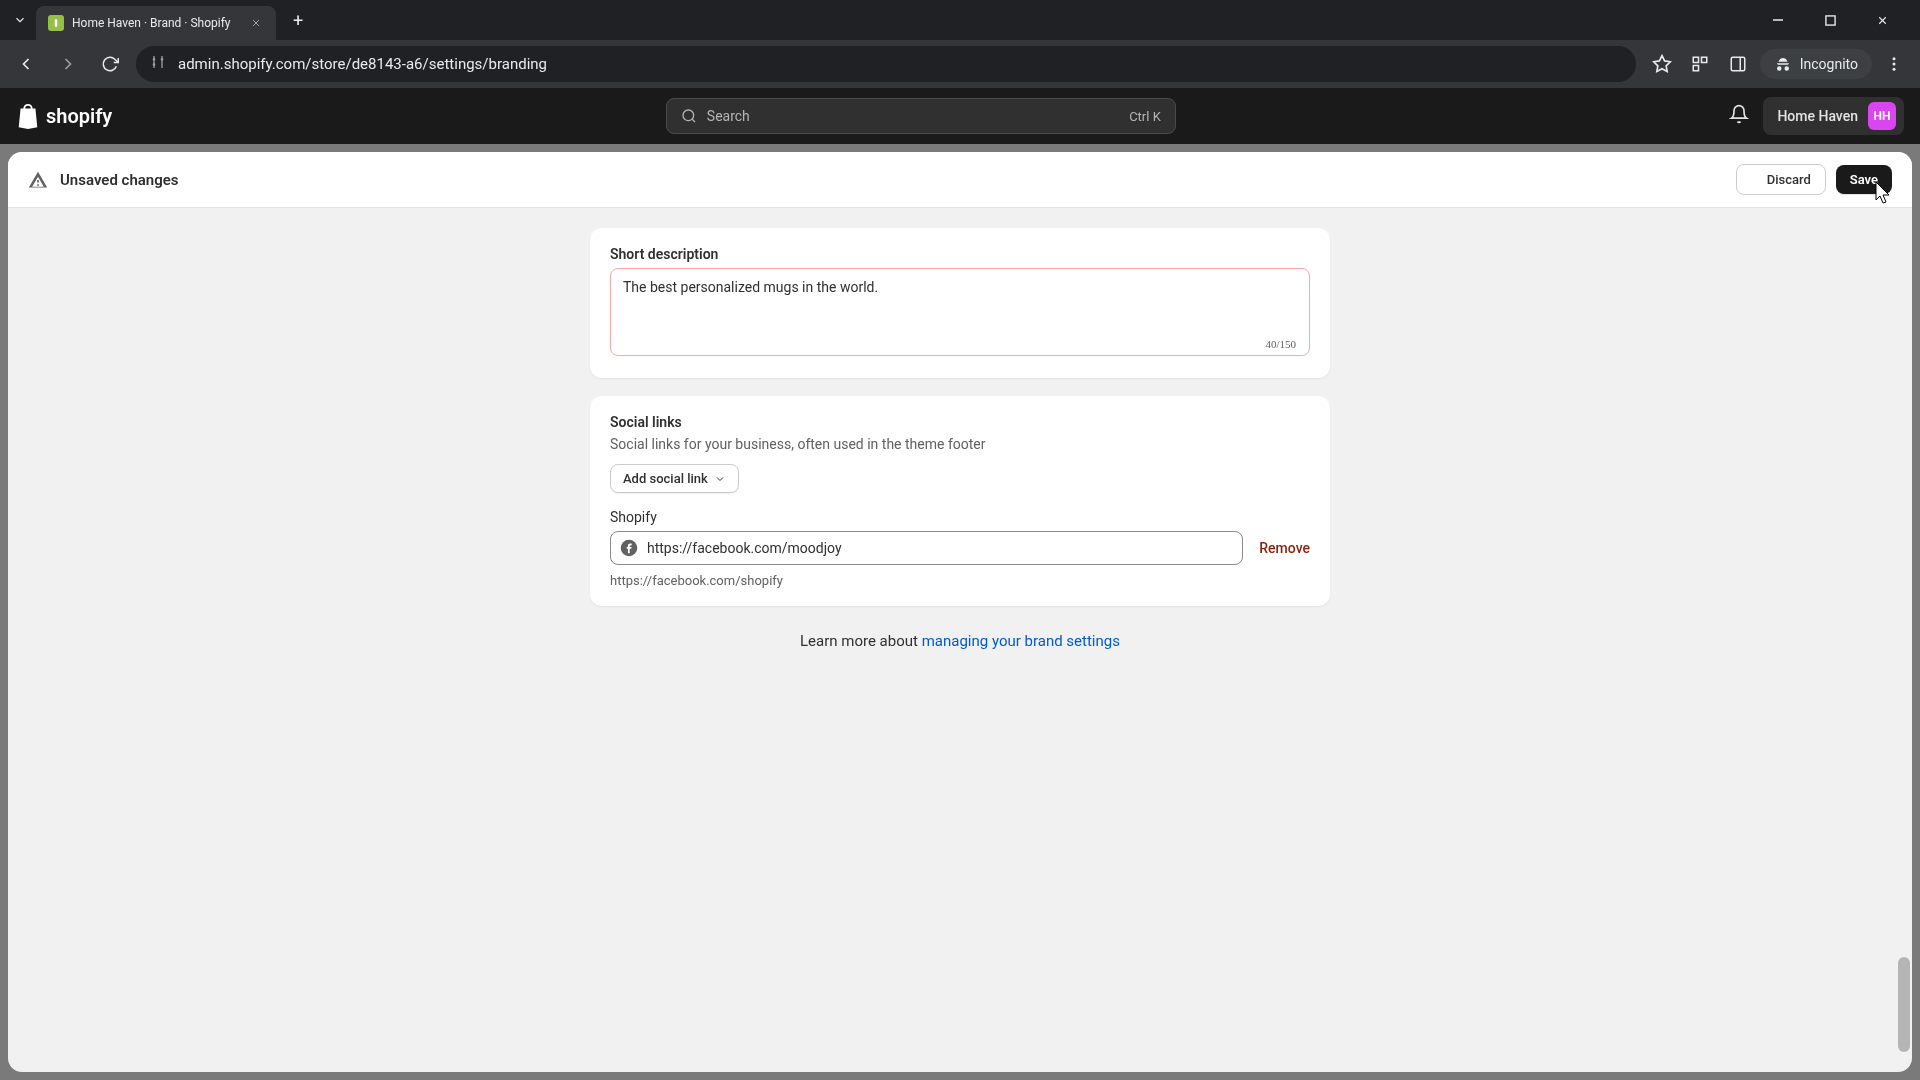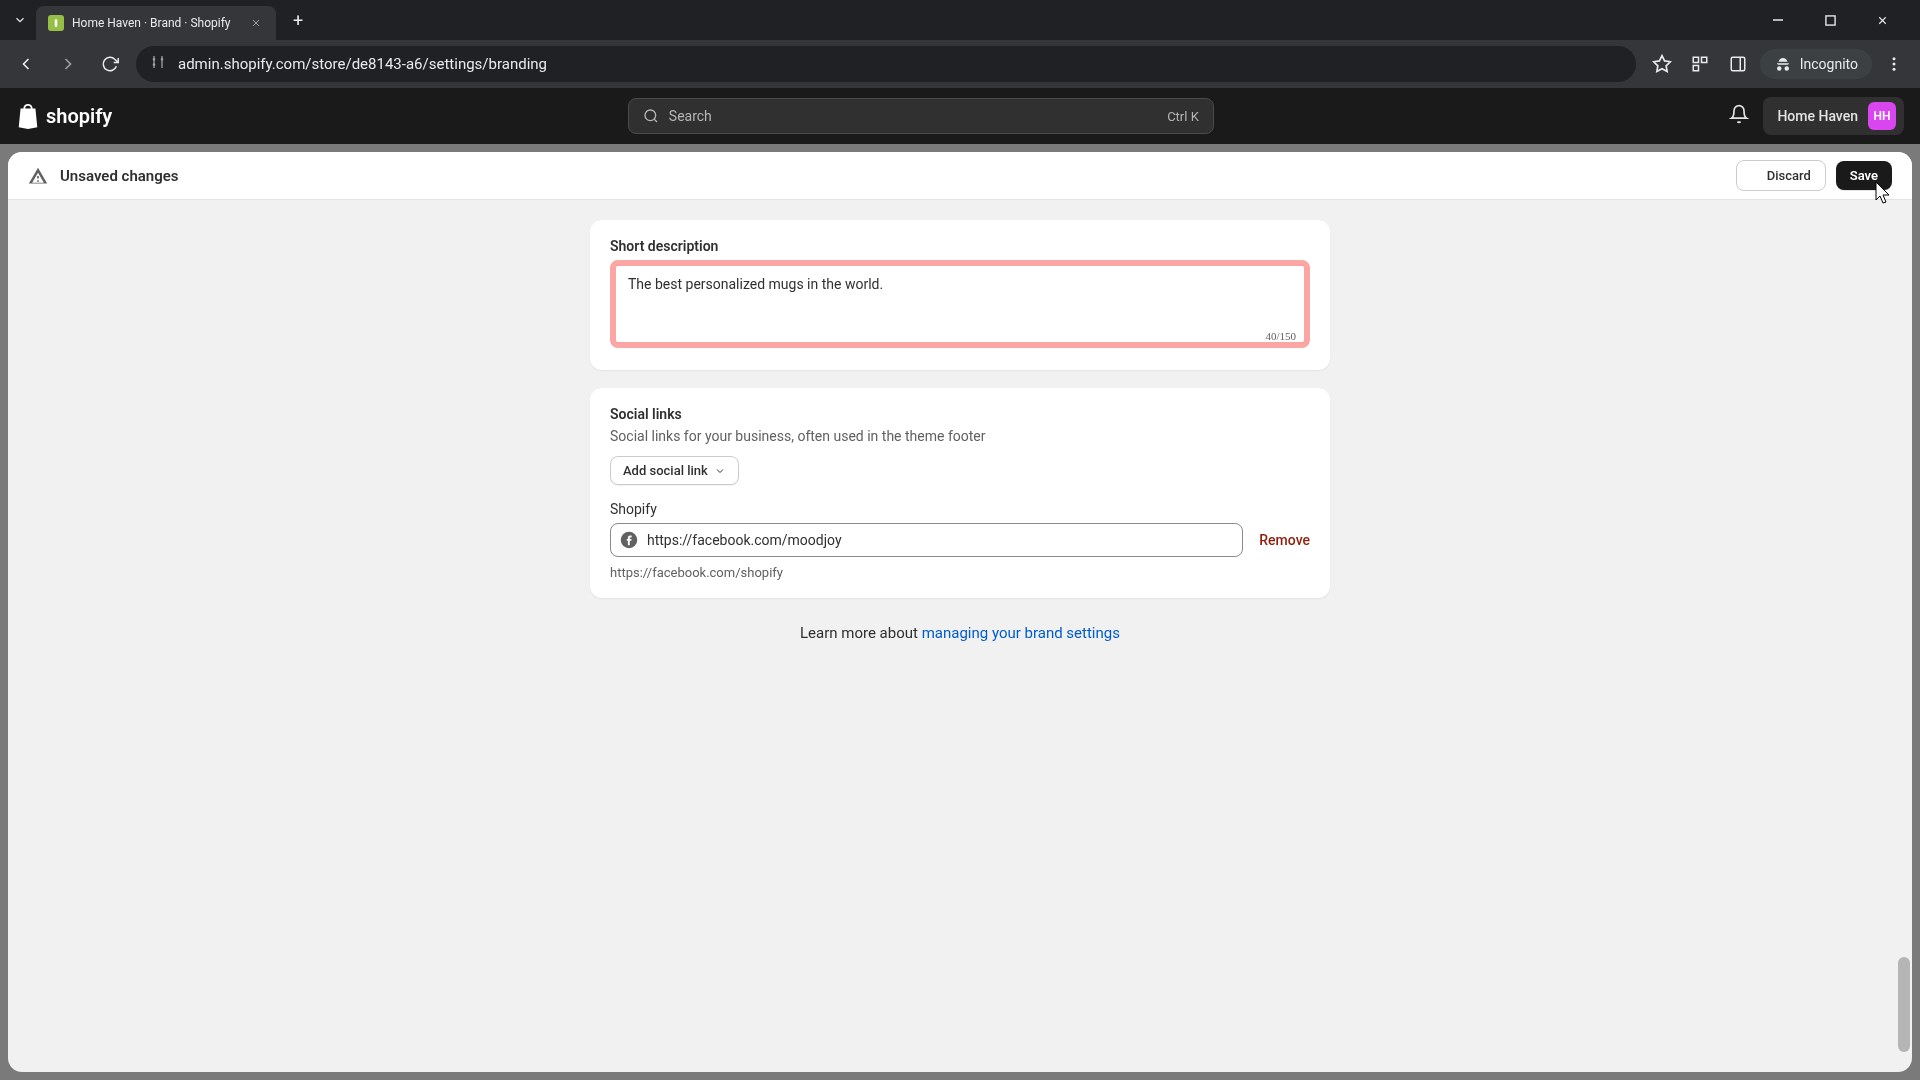--- a/index.html
+++ b/index.html
@@ -26,49 +26,49 @@
     .addr .url { color: #e8eaed; }
     .right-icons { display: flex; gap: 6px; align-items: center; }
     .right-icons .nav-icon { color: #e8eaed; }
     .incognito-badge { display: flex; align-items: center; gap: 8px; background: #3c4043; border-radius: 20px; padding: 6px 14px; font-size: 14px; color: #e8eaed; cursor: pointer; }
 
     
     .app-topbar { background: #1a1a1a; height: 56px; display: flex; align-items: center; padding: 0 16px; gap: 16px; }
     .shopify-logo { display: flex; align-items: center; gap: 6px; color: #fff; font-weight: 600; font-size: 20px; }
     .shopify-bag { width: 24px; height: 26px; }
     .search-wrap { flex: 1; display: flex; justify-content: center; }
-    .search-box { width: 586px; background: #303030; border: 1px solid #4a4a4a; border-radius: 8px; height: 36px; display: flex; align-items: center; padding: 0 14px; gap: 10px; color: #b5b5b5; font-size: 14px; }
+    .search-box { width: 510px; background: #303030; border: 1px solid #4a4a4a; border-radius: 8px; height: 36px; display: flex; align-items: center; padding: 0 14px; gap: 10px; color: #b5b5b5; font-size: 14px; }
     .search-box .kbd { margin-left: auto; font-size: 13px; color: #b5b5b5; }
     .topbar-right { display: flex; align-items: center; gap: 14px; }
     .bell { color: #e3e3e3; cursor: pointer; }
     .store-pill { display: flex; align-items: center; gap: 10px; background: #303030; border-radius: 8px; padding: 5px 8px 5px 14px; cursor: pointer; }
     .store-pill .name { color: #e3e3e3; font-size: 14px; font-weight: 500; }
     .avatar { width: 28px; height: 28px; background: #d946ef; border-radius: 6px; display: flex; align-items: center; justify-content: center; color: #fff; font-size: 12px; font-weight: 600; }
 
     
     .page-area { flex: 1; background: #7a7a7a; padding: 8px; overflow: hidden; position: relative; }
     .page-inner { background: #f1f1f1; border-radius: 14px; height: 100%; overflow-y: auto; position: relative; }
 
     
-    .unsaved-banner { background: #ffffff; border-radius: 12px 12px 0 0; height: 48px; display: flex; align-items: center; padding: 0 20px; justify-content: space-between; border-bottom: 1px solid #e3e3e3; position: sticky; top: 0; z-index: 10; }
+    .unsaved-banner { background: #ffffff; border-radius: 12px 12px 0 0; height: 56px; display: flex; align-items: center; padding: 0 20px; justify-content: space-between; border-bottom: 1px solid #e3e3e3; position: sticky; top: 0; z-index: 10; }
     .unsaved-left { display: flex; align-items: center; gap: 12px; }
     .alert-icon { width: 20px; height: 20px; color: #616161; }
     .unsaved-text { font-weight: 600; font-size: 15px; color: #303030; }
     .banner-buttons { display: flex; gap: 10px; align-items: center; }
     .btn { border-radius: 8px; padding: 7px 14px; font-size: 13px; font-weight: 500; cursor: pointer; border: none; }
     .btn-secondary { background: #fff; border: 1px solid #c9cccf; color: #303030; padding-left: 30px; }
     .btn-primary { background: #1a1a1a; color: #fff; font-weight: 600; box-shadow: 0 1px 0 rgba(0,0,0,.1); position: relative; }
 
     
     .content-col { max-width: 740px; margin: 0 auto; padding: 20px 0 60px; display: flex; flex-direction: column; gap: 18px; }
     .card { background: #fff; border-radius: 12px; box-shadow: 0 1px 2px rgba(0,0,0,.06); padding: 18px 20px; }
     .card h3 { font-size: 14px; font-weight: 600; color: #303030; margin-bottom: 6px; }
     .card .sub { font-size: 14px; color: #616161; margin-bottom: 12px; }
     .textarea-wrap { position: relative; }
-    textarea { width: 100%; border: 6px solid #fca5a5; border-radius: 8px; padding: 10px 12px 32px; font-size: 14px; color: #303030; font-family: inherit; resize: none; height: 88px; }
+    textarea { width: 100%; border: 1px solid #fca5a5; border-radius: 8px; padding: 10px 12px 32px; font-size: 14px; color: #303030; font-family: inherit; resize: none; height: 88px; }
     .counter { position: absolute; right: 14px; bottom: 10px; font-size: 11px; color: #616161; font-family: Liberation Serif, serif; }
 
     .add-social { display: inline-flex; align-items: center; gap: 6px; border: 1px solid #c9cccf; background: #fff; border-radius: 8px; padding: 6px 12px; font-size: 13px; font-weight: 500; color: #303030; cursor: pointer; box-shadow: 0 1px 0 rgba(0,0,0,.05); }
     .social-item { margin-top: 16px; }
     .social-label { font-size: 14px; color: #303030; margin-bottom: 6px; }
     .social-row { display: flex; align-items: center; gap: 16px; }
     .input-wrap { flex: 1; position: relative; }
     .input-wrap input { width: 100%; border: 1px solid #8a8a8a; border-radius: 8px; padding: 8px 12px 8px 36px; font-size: 14px; color: #303030; font-family: inherit; }
     .input-icon { position: absolute; left: 10px; top: 50%; transform: translateY(-50%); width: 18px; height: 18px; color: #616161; }
     .remove-link { color: #8e1f0b; font-size: 14px; cursor: pointer; font-weight: 500; }

